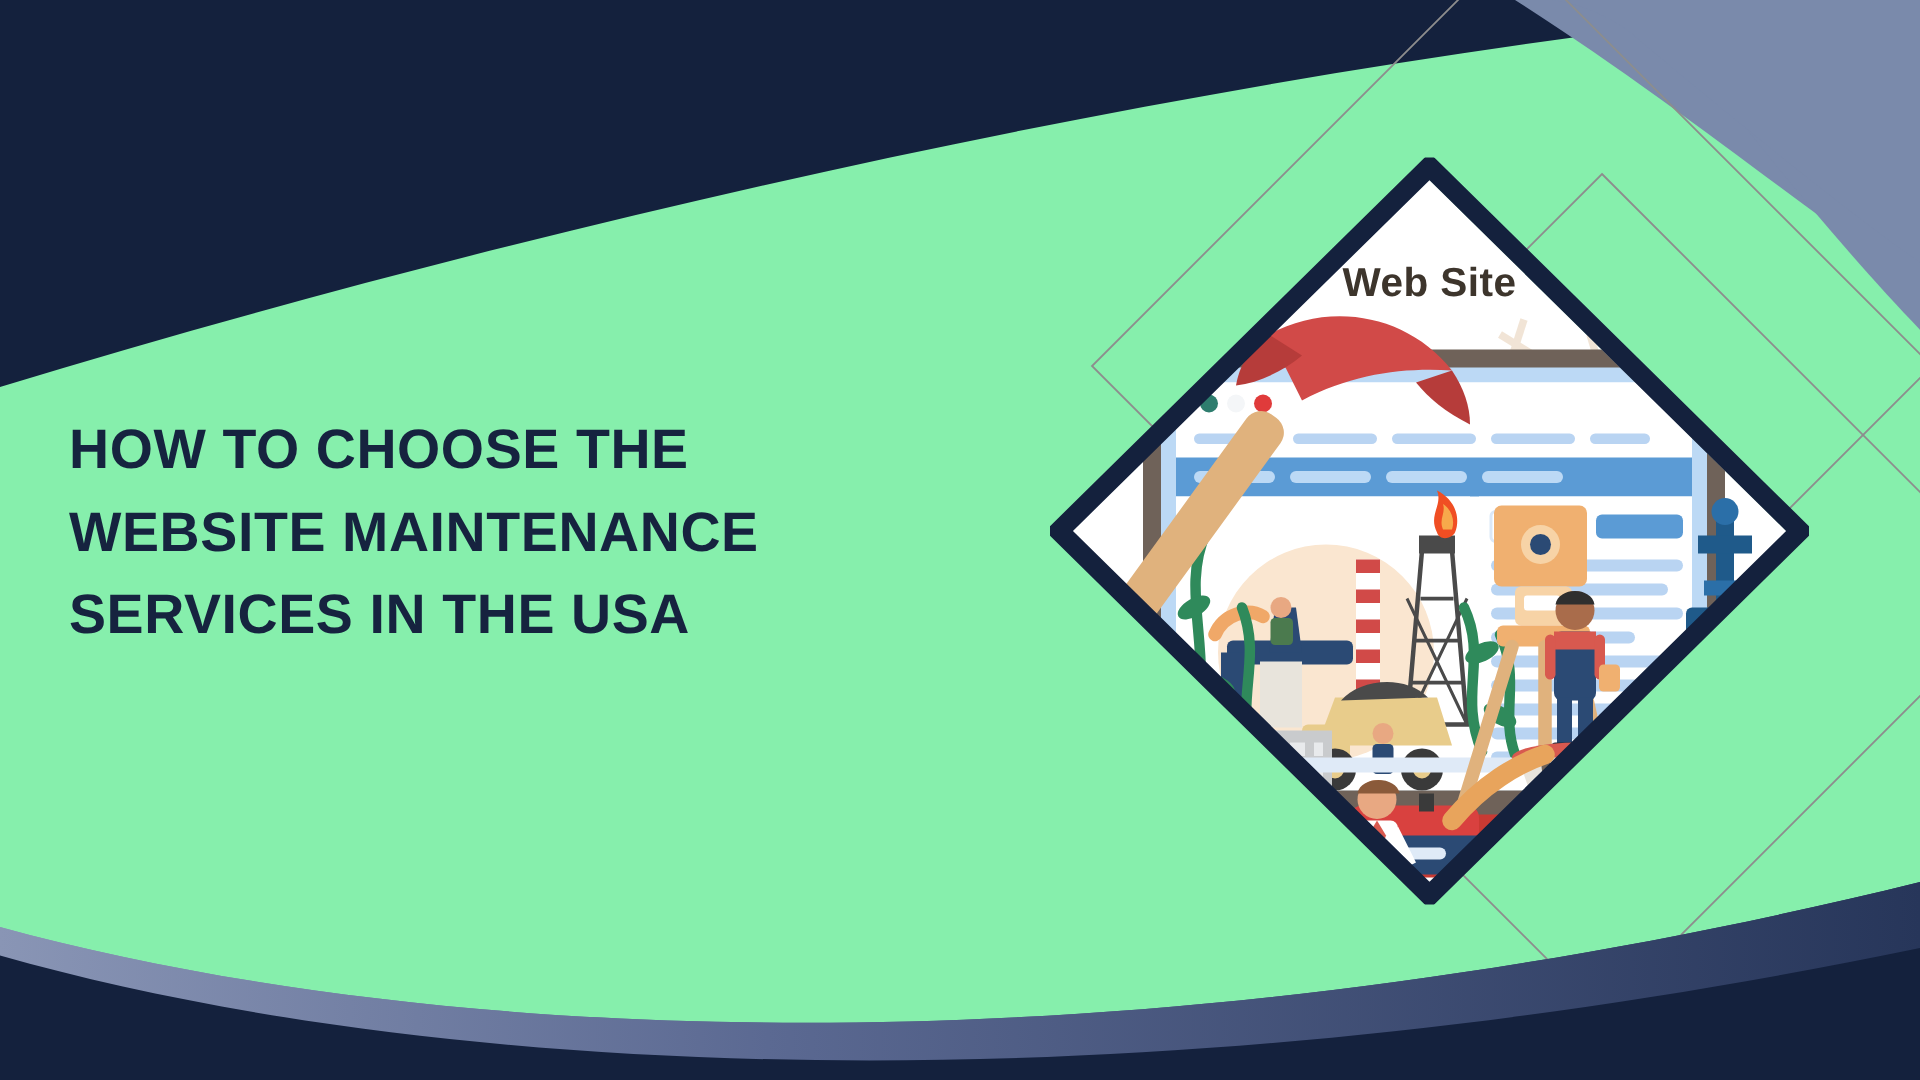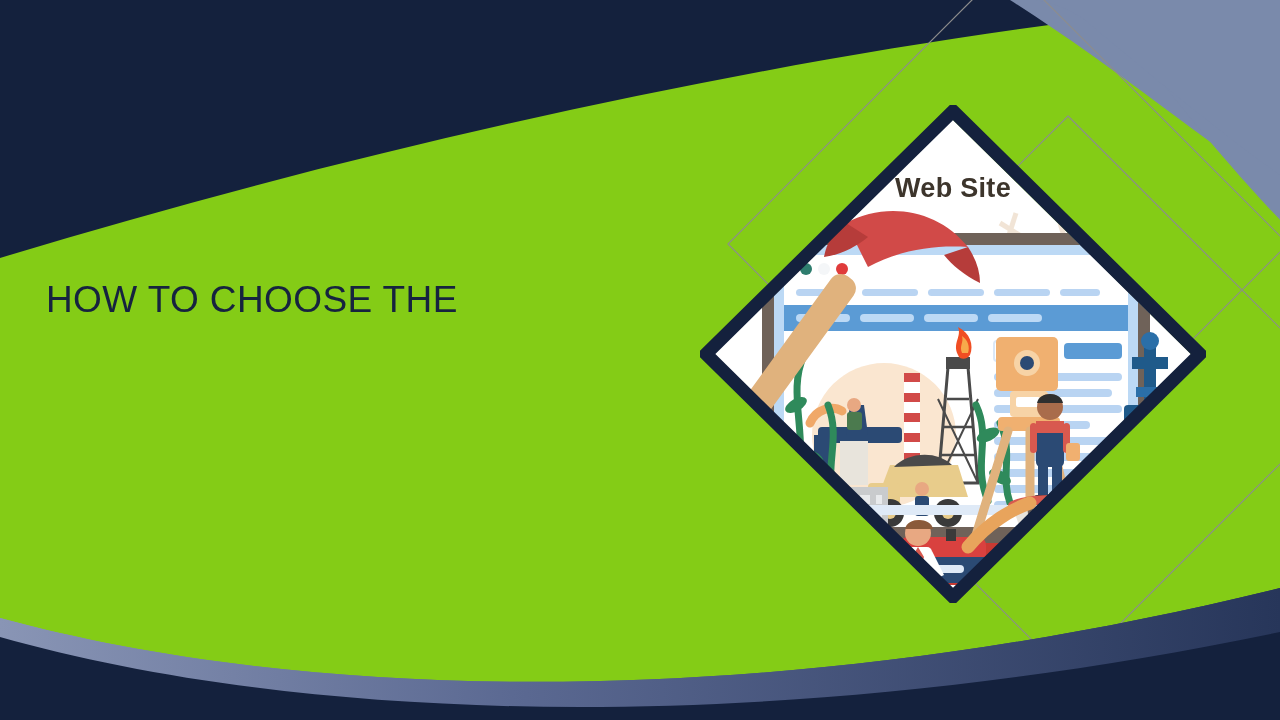--- a/index.html
+++ b/index.html
@@ -4,36 +4,36 @@
 <style>
   html,body{margin:0;padding:0;}
   body{
     width:1280px;height:720px;overflow:hidden;
     background:#ffffff;
     font-family:"Liberation Sans", sans-serif;
     position:relative;
   }
   #slide{
     position:absolute;inset:0;width:1280px;height:720px;overflow:hidden;
-    background:#84cc16;
+    background:#86efac;
   }
   .layer{position:absolute;top:0;left:0;width:1280px;height:720px;}
   svg.layer{display:block;}
 
   
   #title-block{
     position:absolute;
     left:46px;top:272px;
     width:620px;
     z-index:40;
   }
   #title-block .tline{
     font-size:37px;
     line-height:55px;
-    font-weight:normal;
+    font-weight:bold;
     letter-spacing:0.4px;
     color:#16233f;
     white-space:nowrap;
     text-transform:uppercase;
   }
 
   
   #diamond-wrap{
     position:absolute;
     left:700px;top:105px;
@@ -355,15 +355,17 @@
         <stop offset="40%" stop-color="#5b6992"></stop>
         <stop offset="100%" stop-color="#27365a"></stop>
       </linearGradient>
     </defs>
     <path d="M0,618 C300,700 760,716 1280,588 L1280,720 L0,720 Z" fill="url(#waveUpperGrad2)"></path>
     <path d="M0,637 C300,722 760,740 1280,632 L1280,720 L0,720 Z" fill="#14213d"></path>
   </svg>
 
   <div id="title-block">
     <div class="tline">HOW TO CHOOSE THE</div>
+    <div class="tline">WEBSITE MAINTENANCE</div>
+    <div class="tline">SERVICES IN THE USA</div>
   </div>
 
 </div>
 
 </body></html>

